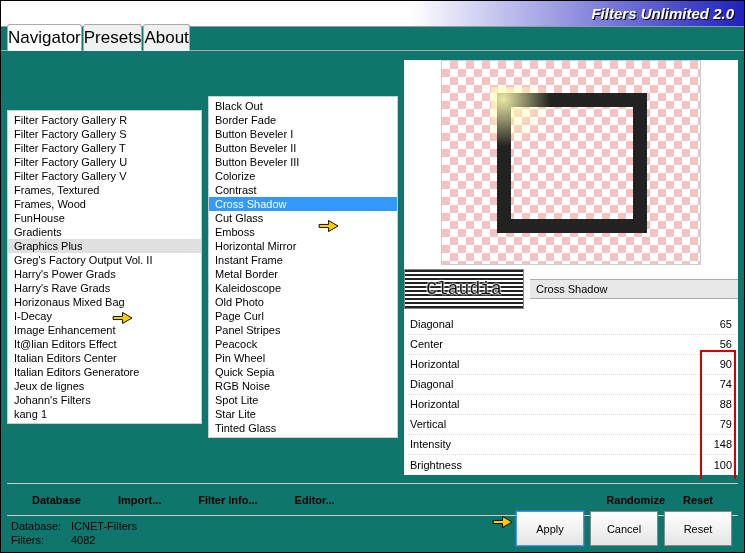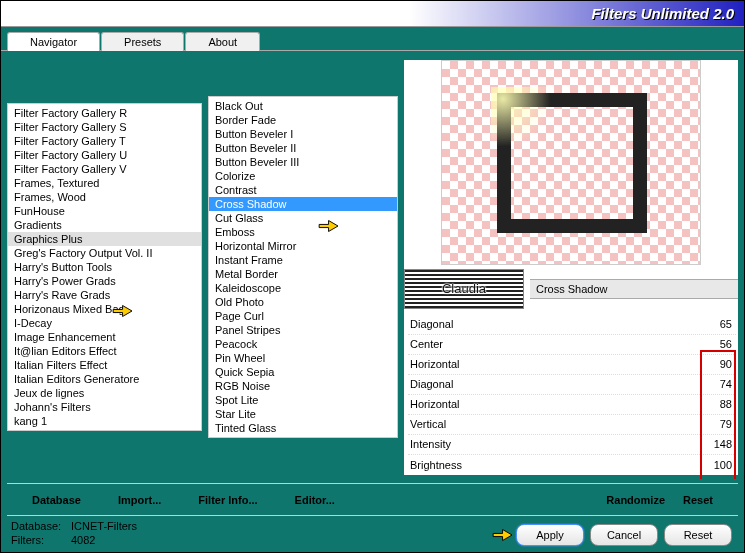--- a/index.html
+++ b/index.html
@@ -1,56 +1,56 @@
 <!DOCTYPE html>
 <html><head>
 <meta charset="utf-8">
 <style>
   * { box-sizing: border-box; margin: 0; padding: 0; }
   body { font-family: "Segoe UI", Tahoma, Arial, sans-serif; font-size: 11px; background: #fff; }
   .window { width: 745px; height: 553px; border: 1px solid #000; background: #0f766e; position: relative; display: flex; flex-direction: column; }
   .titlebar { height: 26px; background: linear-gradient(to right, #fff 0%, #fff 55%, #2020c0 100%); display: flex; align-items: center; justify-content: flex-end; padding-right: 10px; border-bottom: 1px solid #999; }
   .titlebar-text { font-weight: bold; font-style: italic; font-size: 15px; color: #fff; text-shadow: 1px 1px 0 #000; }
   .tabbar { display: flex; align-items: flex-end; height: 24px; padding-left: 6px; border-bottom: 1px solid #aaa; padding-top: 3px; }
-  .tab { padding: 3px 22px; border: 1px solid #aaa; border-bottom: none; border-top-left-radius: 3px; border-top-right-radius: 3px; background: #f0f0f0; margin-right: 1px; font-size: 11px; position: relative; top: 1px; }
+  .tab { padding: 3px 0; border: 1px solid #aaa; border-bottom: none; border-top-left-radius: 3px; border-top-right-radius: 3px; background: #f0f0f0; margin-right: 1px; font-size: 17px; position: relative; top: 1px; }
   .tab.active { background: #fff; z-index: 2; }
   .main { display: flex; flex: 1; overflow: hidden; padding: 4px 6px 0 6px; gap: 6px; align-items: center; }
   .col { border: 1px solid #ccc; position: relative; display: flex; flex-direction: column; background: #fff; }
   .col-list { width: 195px; }
   .col-list2 { width: 190px; }
   .listbox { flex: 1; overflow-y: scroll; overflow-x: hidden; padding: 2px 0; font-size: 11px; }
   .listbox::-webkit-scrollbar { width: 16px; }
   .listbox::-webkit-scrollbar-track { background: #f0f0f0; border-left: 1px solid #ddd; }
   .listbox::-webkit-scrollbar-thumb { background: #ccc; border: 1px solid #aaa; border-radius: 2px; }
   .li { padding: 1px 6px; white-space: nowrap; overflow: hidden; text-overflow: ellipsis; cursor: default; }
   .li.sel-gray { background: #e0e0e0; }
   .li.sel-blue { background: #3399ff; color: #fff; }
   .col-right { flex: 1; display: flex; flex-direction: column; border: none; }
   .preview-wrapper { display:flex; justify-content:center;}
   .preview { width: 260px; height: 205px; border: 1px solid #ccc; background-color: #fff; background-image: repeating-conic-gradient(#f5c2c2 0% 25%, #fff 0% 50%); background-size: 16px 16px; position: relative; }
   .preview-frame { position: absolute; left: 55px; top: 32px; width: 150px; height: 140px; }
   .preview-inner { position:absolute; inset:0; border:14px solid #222; }
   .preview-glow { position:absolute; left:-6px; top:-6px; width:60px; height:60px; background: radial-gradient(circle at 20% 20%, rgba(255,255,180,0.9), rgba(255,255,180,0) 70%); }
   .filtername-row { display: flex; align-items: center; height: 44px; margin-top: 2px; gap: 6px; }
-  .claudia-badge { width: 120px; height: 40px; background: repeating-linear-gradient(0deg,#222 0 2px,#fff 2px 4px); border:1px solid #888; display:flex; align-items:center; justify-content:center; font-family: Liberation Sans, sans-serif; font-size:13px; color:#111; text-shadow:0 0 2px #fff,0 0 2px #fff,0 0 2px #fff; }
+  .claudia-badge { width: 120px; height: 40px; background: repeating-linear-gradient(0deg,#222 0 2px,#fff 2px 4px); border:1px solid #888; display:flex; align-items:center; justify-content:center; font-family: Liberation Mono, monospace; font-size:18px; color:#111; text-shadow:0 0 2px #fff,0 0 2px #fff,0 0 2px #fff; }
   .filtername { flex:1; background:#e8e8e8; border-top:1px solid #aaa; border-bottom:1px solid #aaa; padding:3px 6px; font-size:11px; }
   .params { margin-top:4px; padding: 0 2px 0 4px; flex:1; }
   .param { display:flex; justify-content:space-between; align-items:center; height:20px; border-bottom:1px dotted #ddd; font-size:11px; padding-left:2px; padding-right:4px;}
   .param:last-child{ border-bottom:none;}
   .tr-box { border:2px solid #d40000; position:absolute; right:2px; top:290px; width:36px; height:164px; pointer-events:none; }
   .bottombar { display:flex; align-items:center; height:28px; border-top:1px solid #ccc; margin:4px 6px 0 6px; padding:4px 4px 0 4px; gap:12px; }
   .linkbtn { font-weight:bold; padding:2px 4px; cursor:default;margin-left:17px; }
   .spacer { flex:1; }
   .actionbtn { font-weight:bold; padding:1px 3px; cursor:default;}
   .statusbar { border-top:1px solid #ccc; margin:4px 6px 0 6px; padding:4px 4px 6px 4px; display:flex; align-items:center; gap:20px; font-size:11px; position:relative;}
   .status-left { display:flex; flex-direction:column; gap:2px;}
   .status-row { display:flex; gap:6px;}
   .status-label { width:54px;}
   .sysbtns { position:absolute; right:6px; bottom:6px; display:flex; gap:6px;}
-  .sysbtn { min-width:68px; height:22px; border:1px solid #888; background:linear-gradient(#fff,#e5e5e5); font-size:11px; padding:1px 10px; border-radius:8px; cursor:default; display:flex; align-items:center; justify-content:center;}
+  .sysbtn { min-width:68px; height:35px; border:1px solid #888; background:linear-gradient(#fff,#e5e5e5); font-size:11px; padding:1px 10px; border-radius:0; cursor:default; display:flex; align-items:center; justify-content:center;}
   .sysbtn.primary { border:1px solid #4a90ff; box-shadow:0 0 0 1px rgba(74,144,255,.3);}
   .hand-pointer { position:absolute; width:26px; height:22px; pointer-events:none; z-index:10;}
   .hand-pointer svg{ width:100%; height:100%;}
 </style>
 </head>
 <body>
 
 <div class="window">
 
   <div class="titlebar">
@@ -71,28 +71,27 @@
           <div class="li">Filter Factory Gallery S</div>
           <div class="li">Filter Factory Gallery T</div>
           <div class="li">Filter Factory Gallery U</div>
           <div class="li">Filter Factory Gallery V</div>
           <div class="li">Frames, Textured</div>
           <div class="li">Frames, Wood</div>
           <div class="li">FunHouse</div>
           <div class="li">Gradients</div>
           <div class="li sel-gray">Graphics Plus</div>
           <div class="li">Greg's Factory Output Vol. II</div>
-          <div class="li">Harry's Button Tools</div>
           <div class="li">Harry's Power Grads</div>
           <div class="li">Harry's Rave Grads</div>
           <div class="li">Horizonaus Mixed Bag</div>
           <div class="li">I-Decay</div>
           <div class="li">Image Enhancement</div>
           <div class="li">It@lian Editors Effect</div>
-          <div class="li">Italian Filters Effect</div>
+          <div class="li">Italian Editors Center</div>
           <div class="li">Italian Editors Generatore</div>
           <div class="li">Jeux de lignes</div>
           <div class="li">Johann's Filters</div>
           <div class="li">kang 1</div>
         </div>
       <div class="hand-pointer" style="left:100px; top:196px;">
         <svg viewBox="0 0 32 28">
             <path d="M6 12 L18 12 L18 7 L30 14 L18 21 L18 16 L6 16 Z" fill="#ffcc00" stroke="#000" stroke-width="1.2"></path>
           </svg>
       </div>

